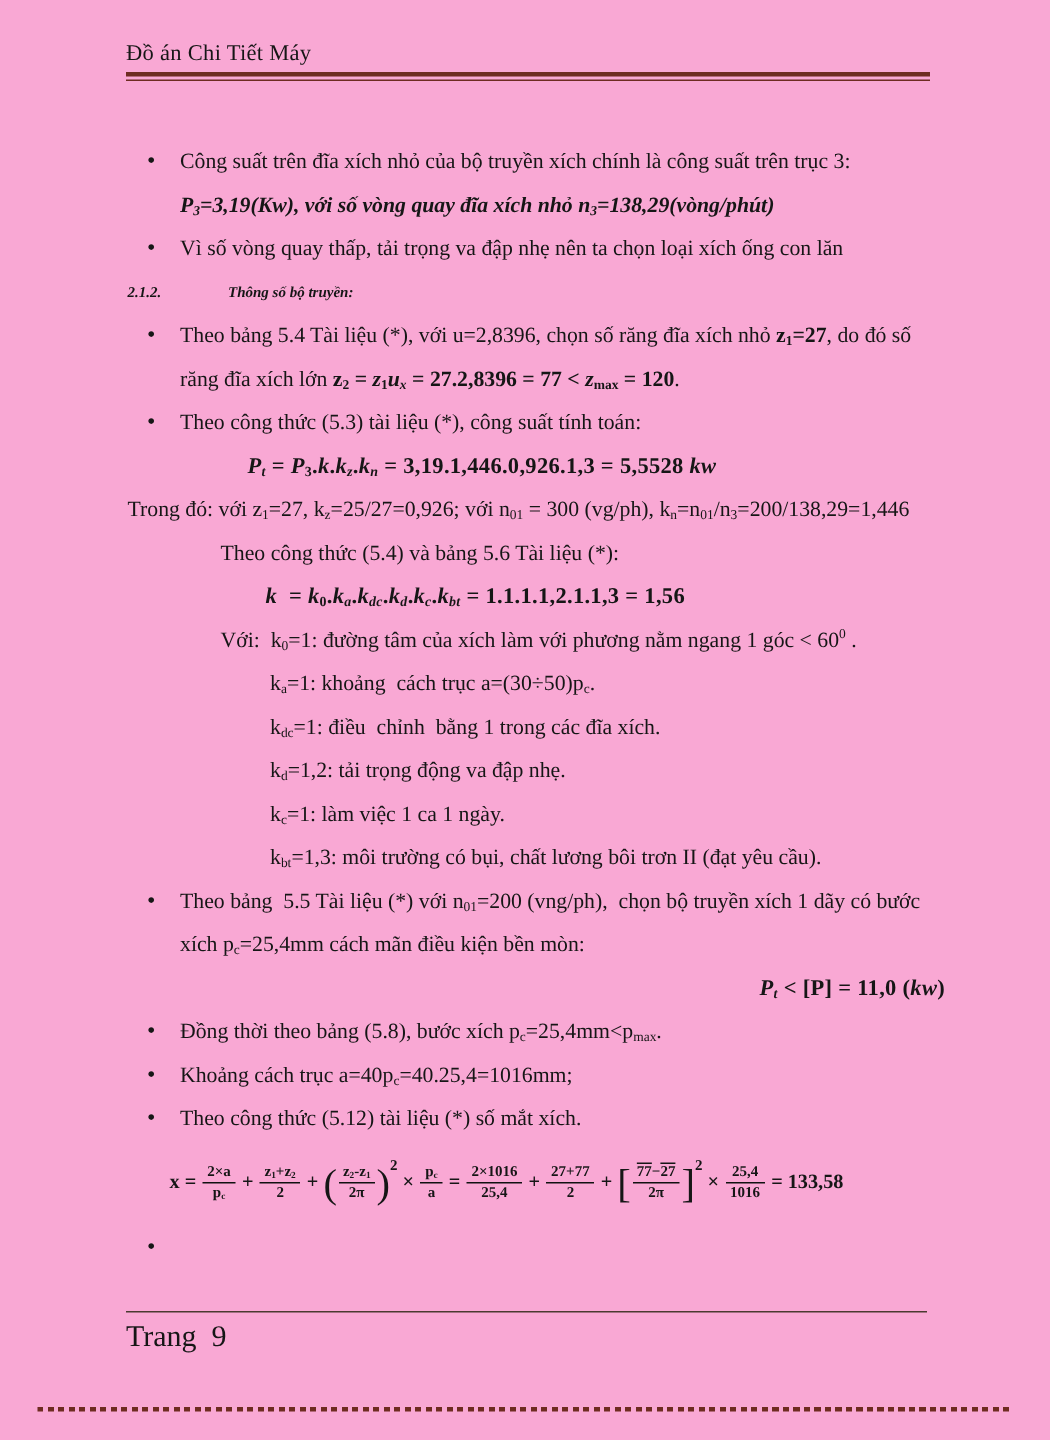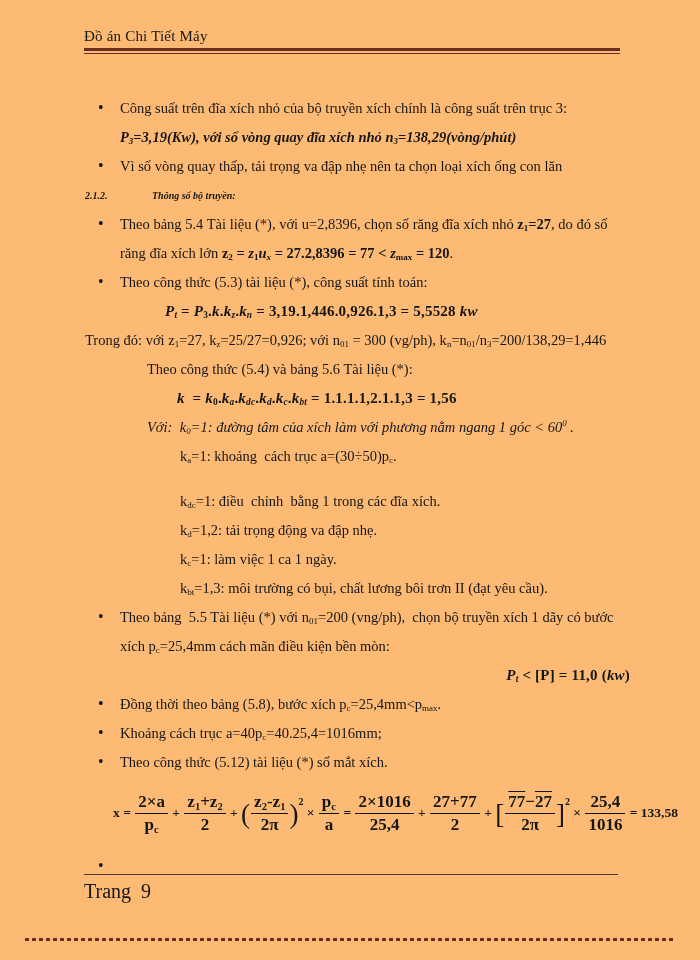--- a/index.html
+++ b/index.html
@@ -1,21 +1,21 @@
 <!DOCTYPE html>
 <html><head>
 <meta charset="utf-8">
 <style>
   :root{
     --maroon:#6e2b21;
     --ink:#161616;
   }
   html,body{margin:0;padding:0;background:#ffffff;}
   .page{
-    position:relative;width:700px;height:960px;background:#fdba74;overflow:hidden;
+    position:relative;width:700px;height:960px;background:#f9a8d4;overflow:hidden;
     font-family:"Liberation Serif","DejaVu Serif",serif;color:var(--ink);
   }
   
   .header{position:absolute;left:84px;right:80px;top:28px;}
   .header-title{font-size:15px;letter-spacing:.2px;}
   .header-rule{margin-top:3px;height:2px;border-top:3px solid var(--maroon);border-bottom:1px solid var(--maroon);}
   
   .content{position:absolute;left:85px;top:94px;width:545px;}
   .line{position:relative;font-size:14.5px;line-height:29px;color:var(--ink);}
   .line.bullet{padding-left:35px;}
@@ -23,21 +23,21 @@
   .line.heading{font-weight:bold;font-size:10px;font-style:italic;}
   .hnum{display:inline-block;width:67px;}
   .line.formula{font-weight:bold;font-size:15px;white-space:nowrap;letter-spacing:.2px;}
   .line.formula.big{font-size:13.5px;line-height:1;margin:14px 0 16px;letter-spacing:0;}
   .b{font-weight:bold;}
   .i{font-style:italic;}
   sub{font-size:.62em;vertical-align:-0.25em;line-height:0;}
   sup{font-size:.62em;line-height:0;}
   .formula.big sup{font-size:10px;vertical-align:12px;}
   .frac{display:inline-block;vertical-align:middle;text-align:center;margin:0 1px;}
-  .frac .num,.frac .den{display:block;line-height:1.3;padding:0 3px;font-size:17px;}
+  .frac .num,.frac .den{display:block;line-height:1.3;padding:0 3px;font-size:10px;}
   .frac .den{border-top:1.3px solid #111;}
   .big-paren{font-size:27px;font-weight:normal;vertical-align:middle;line-height:0;display:inline-block;}
   .ol{text-decoration:overline;}
   
   .footer-rule{position:absolute;left:84px;right:82px;top:874px;border-top:1.5px solid #4a3a30;}
   .footer-label{position:absolute;left:84px;top:880px;font-size:20px;}
   .bottom-rule{position:absolute;left:25px;right:25px;top:938px;height:3px;
     background:repeating-linear-gradient(90deg,var(--maroon) 0 4px,transparent 4px 7px);}
 </style>
 </head>
@@ -54,23 +54,23 @@
       <div class="line bullet"><span class="dot">•</span><span class="seg"><span>Công suất trên đĩa xích nhỏ của bộ truyền xích chính là công suất trên trục 3:</span></span></div>
       <div class="line text" style="padding-left: 35px;"><span class="seg"><span class="b i">P</span><sub class="b i">3</sub><span class="b i">=3,19(Kw), với số vòng quay đĩa xích nhỏ </span><span class="b i">n</span><sub class="b i">3</sub><span class="b i">=138,29(vòng/phút)</span></span></div>
       <div class="line bullet"><span class="dot">•</span><span class="seg"><span>Vì số vòng quay thấp, tải trọng va đập nhẹ nên ta chọn loại xích ống con lăn</span></span></div>
       <div class="line heading"><span class="seg"><span class="b hnum">2.1.2.</span><span class="b">Thông số bộ truyền:</span></span></div>
       <div class="line bullet"><span class="dot">•</span><span class="seg"><span>Theo bảng 5.4 Tài liệu (*), với u=2,8396, chọn số răng đĩa xích nhỏ </span><span class="b">z</span><sub class="b">1</sub><span class="b">=27</span><span>, do đó số răng đĩa xích lớn </span><span class="b">z</span><sub class="b">2</sub><span class="b"> = </span><span class="b i">z</span><sub class="b">1</sub><span class="b i">u</span><sub class="b i">x</sub><span class="b"> = 27.2,8396 = 77 &lt; </span><span class="b i">z</span><sub class="b">max</sub><span class="b"> = 120</span><span>.</span></span></div>
       <div class="line bullet"><span class="dot">•</span><span class="seg"><span>Theo công thức (5.3) tài liệu (*), công suất tính toán:</span></span></div>
       <div class="line formula" style="padding-left: 80px;"><span class="seg"><span class="i">P</span><sub class="i">t</sub><span> = </span><span class="i">P</span><sub>3</sub><span>.</span><span class="i">k</span><span>.</span><span class="i">k</span><sub class="i">z</sub><span>.</span><span class="i">k</span><sub class="i">n</sub><span> = 3,19.1,446.0,926.1,3 = 5,5528 </span><span class="i">kw</span></span></div>
       <div class="line text" style="white-space: nowrap;"><span class="seg"><span>Trong đó: với z</span><sub>1</sub><span>=27, k</span><sub>z</sub><span>=25/27=0,926; với n</span><sub>01</sub><span> = 300 (vg/ph), k</span><sub>n</sub><span>=n</span><sub>01</sub><span>/n</span><sub>3</sub><span>=200/138,29=1,446</span></span></div>
       <div class="line text" style="padding-left: 62px;"><span class="seg"><span>Theo công thức (5.4) và bảng 5.6 Tài liệu (*):</span></span></div>
       <div class="line formula" style="padding-left: 92px;"><span class="seg"><span class="i">k</span><span>&nbsp; = </span><span class="i">k</span><sub>0</sub><span>.</span><span class="i">k</span><sub class="i">a</sub><span>.</span><span class="i">k</span><sub class="i">dc</sub><span>.</span><span class="i">k</span><sub class="i">d</sub><span>.</span><span class="i">k</span><sub class="i">c</sub><span>.</span><span class="i">k</span><sub class="i">bt</sub><span> = 1.1.1.1,2.1.1,3 = 1,56</span></span></div>
-      <div class="line text" style="padding-left: 62px; font-style: italic;"><span class="seg"><span>Với:&nbsp; k</span><sub>0</sub><span>=1: đường tâm của xích làm với phương nằm ngang 1 góc &lt; 60</span><sup>0</sup><span> .</span></span></div>
+      <div class="line text" style="padding-left: 62px;"><span class="seg"><span>Với:&nbsp; k</span><sub>0</sub><span>=1: đường tâm của xích làm với phương nằm ngang 1 góc &lt; 60</span><sup>0</sup><span> .</span></span></div>
       <div class="line text" style="padding-left: 95px;"><span class="seg"><span>k</span><sub>a</sub><span>=1: khoảng&nbsp; cách trục a=(30÷50)p</span><sub>c</sub><span>.</span></span></div>
-      <div class="line text" style="padding-left: 95px; margin-top: 16px;"><span class="seg"><span>k</span><sub>dc</sub><span>=1: điều&nbsp; chỉnh&nbsp; bằng 1 trong các đĩa xích.</span></span></div>
+      <div class="line text" style="padding-left: 95px;"><span class="seg"><span>k</span><sub>dc</sub><span>=1: điều&nbsp; chỉnh&nbsp; bằng 1 trong các đĩa xích.</span></span></div>
       <div class="line text" style="padding-left: 95px;"><span class="seg"><span>k</span><sub>d</sub><span>=1,2: tải trọng động va đập nhẹ.</span></span></div>
       <div class="line text" style="padding-left: 95px;"><span class="seg"><span>k</span><sub>c</sub><span>=1: làm việc 1 ca 1 ngày.</span></span></div>
       <div class="line text" style="padding-left: 95px;"><span class="seg"><span>k</span><sub>bt</sub><span>=1,3: môi trường có bụi, chất lương bôi trơn II (đạt yêu cầu).</span></span></div>
       <div class="line bullet"><span class="dot">•</span><span class="seg"><span>Theo bảng&nbsp; 5.5 Tài liệu (*) với n</span><sub>01</sub><span>=200 (vng/ph),&nbsp; chọn bộ truyền xích 1 dãy có bước xích p</span><sub>c</sub><span>=25,4mm cách mãn điều kiện bền mòn:</span></span></div>
       <div class="line formula" style="padding-left: 80px; text-align: right;"><span class="seg"><span class="i">P</span><sub class="i">t</sub><span> &lt; [P] = 11,0 (</span><span class="i">kw</span><span>)</span></span></div>
       <div class="line bullet"><span class="dot">•</span><span class="seg"><span>Đồng thời theo bảng (5.8), bước xích p</span><sub>c</sub><span>=25,4mm&lt;p</span><sub>max</sub><span>.</span></span></div>
       <div class="line bullet"><span class="dot">•</span><span class="seg"><span>Khoảng cách trục a=40p</span><sub>c</sub><span>=40.25,4=1016mm;</span></span></div>
       <div class="line bullet"><span class="dot">•</span><span class="seg"><span>Theo công thức (5.12) tài liệu (*) số mắt xích.</span></span></div>
       <div class="line formula big" style="padding-left: 28px;"><span class="seg"><span>x</span><span> = </span><span class="frac"><span class="num"><span>2×a</span></span><span class="den"><span>p</span><sub>c</sub></span></span><span> + </span><span class="frac"><span class="num"><span>z</span><sub>1</sub><span>+z</span><sub>2</sub></span><span class="den"><span>2</span></span></span><span> + </span><span class="big-paren">(</span><span class="frac"><span class="num"><span>z</span><sub>2</sub><span>-</span><span>z</span><sub>1</sub></span><span class="den"><span>2π</span></span></span><span class="big-paren">)</span><sup>2</sup><span> × </span><span class="frac"><span class="num"><span>p</span><sub>c</sub></span><span class="den"><span>a</span></span></span><span> = </span><span class="frac"><span class="num"><span>2×1016</span></span><span class="den"><span>25,4</span></span></span><span> + </span><span class="frac"><span class="num"><span>27+77</span></span><span class="den"><span>2</span></span></span><span> + </span><span class="big-paren">[</span><span class="frac"><span class="num"><span class="ol">77</span><span>−</span><span class="ol">27</span></span><span class="den"><span>2π</span></span></span><span class="big-paren">]</span><sup>2</sup><span> × </span><span class="frac"><span class="num"><span>25,4</span></span><span class="den"><span>1016</span></span></span><span> = 133,58</span></span></div>
       <div class="line bullet" style="white-space: nowrap;"><span class="dot">•</span></div>

